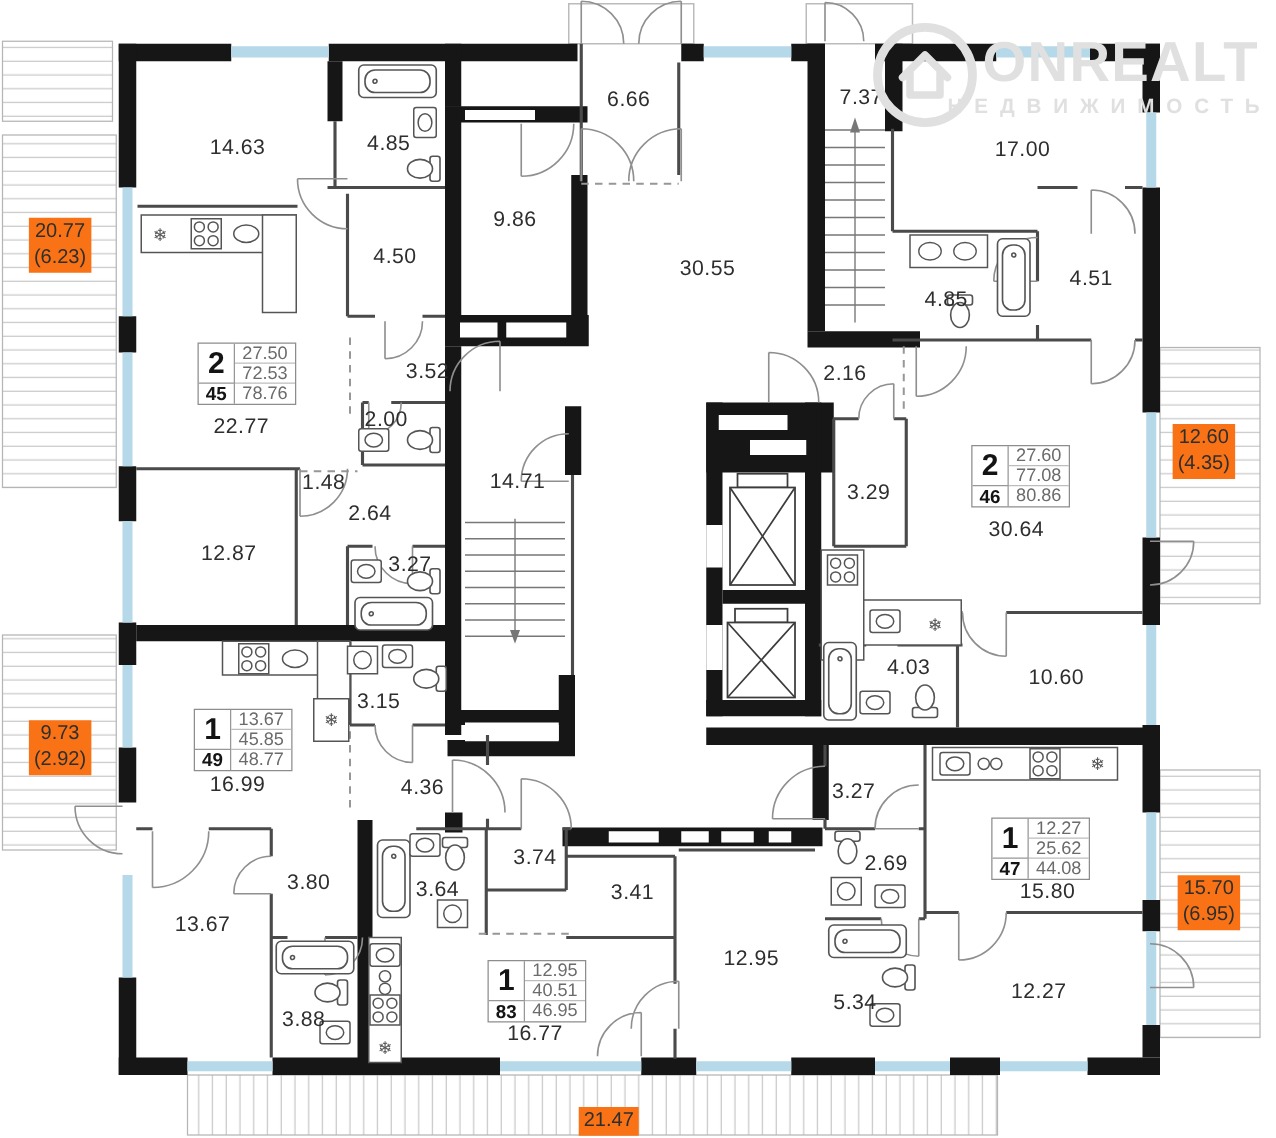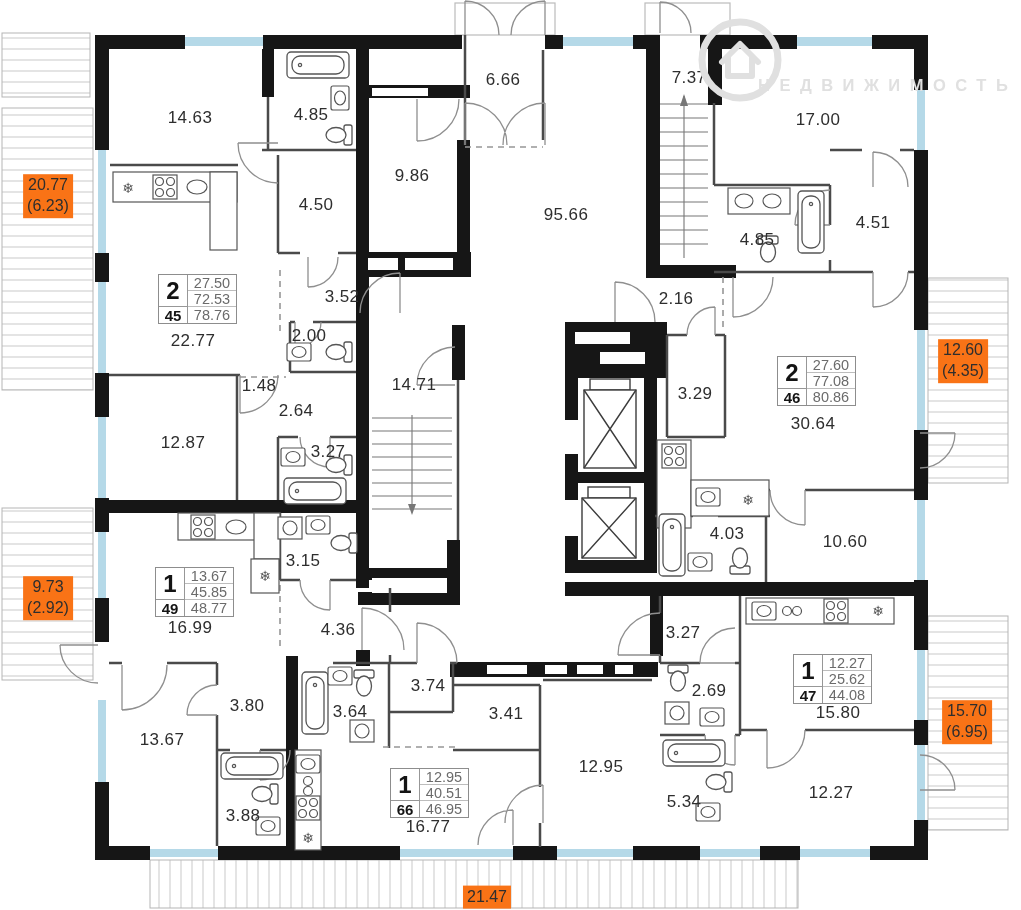--- a/index.html
+++ b/index.html
@@ -328,21 +328,21 @@
     <text x="308" y="843">❄</text>
     <text x="878" y="616">❄</text>
   </g>
 </svg>
 
 <span class="rl" style="left:190px;top:118px">14.63</span>
 <span class="rl" style="left:311px;top:115px">4.85</span>
 <span class="rl" style="left:316px;top:205px">4.50</span>
 <span class="rl" style="left:412px;top:176px">9.86</span>
 <span class="rl" style="left:503px;top:80px">6.66</span>
-<span class="rl" style="left:566px;top:215px">95.66</span>
+<span class="rl" style="left:566px;top:215px">30.55</span>
 <span class="rl" style="left:689px;top:78px">7.37</span>
 <span class="rl" style="left:818px;top:120px">17.00</span>
 <span class="rl" style="left:757px;top:240px">4.85</span>
 <span class="rl" style="left:873px;top:223px">4.51</span>
 <span class="rl" style="left:193px;top:341px">22.77</span>
 <span class="rl" style="left:342px;top:297px">3.52</span>
 <span class="rl" style="left:309px;top:336px">2.00</span>
 <span class="rl" style="left:259px;top:386px">1.48</span>
 <span class="rl" style="left:296px;top:411px">2.64</span>
 <span class="rl" style="left:183px;top:443px">12.87</span>
@@ -404,32 +404,33 @@
   <div class="apt-type">1</div>
   <div class="apt-a apt-a1">12.27</div>
   <div class="apt-a apt-a2">25.62</div>
   <div class="apt-id">47</div>
   <div class="apt-a apt-a3">44.08</div>
 </div>
 <div class="apt" style="left:390px;top:768px">
   <div class="apt-type">1</div>
   <div class="apt-a apt-a1">12.95</div>
   <div class="apt-a apt-a2">40.51</div>
-  <div class="apt-id">66</div>
+  <div class="apt-id">83</div>
   <div class="apt-a apt-a3">46.95</div>
 </div>
 <div class="apt" style="left:155px;top:567px">
   <div class="apt-type">1</div>
   <div class="apt-a apt-a1">13.67</div>
   <div class="apt-a apt-a2">45.85</div>
   <div class="apt-id">49</div>
   <div class="apt-a apt-a3">48.77</div>
 </div>
 
 <div class="wm">
   <svg width="92" height="92" viewBox="0 0 92 92">
     <circle cx="46" cy="46" r="38" fill="none" stroke="#e0e0e0" stroke-width="7"></circle>
     <path d="M28,48 L46,30 L64,48 M34,44 V62 H58 V44" fill="none" stroke="#e0e0e0" stroke-width="6" stroke-linecap="round" stroke-linejoin="round"></path>
   </svg>
+  <div class="wm-brand">ONREALT</div>
   <div class="wm-tag">НЕДВИЖИМОСТЬ</div>
 </div>
 
 </div>
 
 </body></html>

